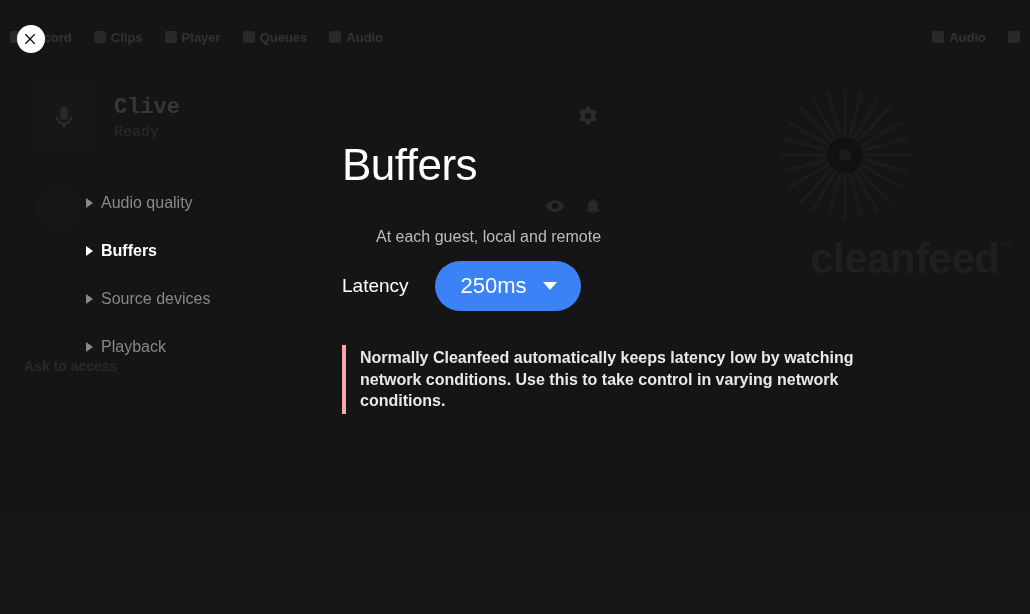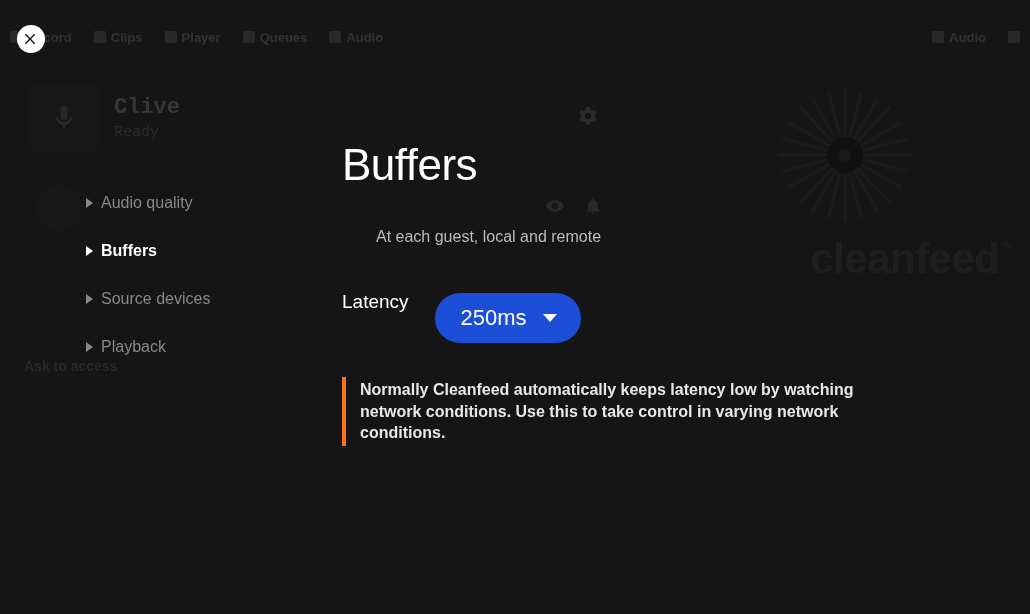--- a/index.html
+++ b/index.html
@@ -45,25 +45,25 @@
 
   .check-row { display:flex; align-items:center; gap:14px; margin-bottom:6px; }
   .checkbox { width:20px; height:20px; background:#2b6ef2; border-radius:3px; display:flex; align-items:center; justify-content:center; cursor:pointer; }
   .checkbox svg { width:15px; height:15px; }
   .check-label { font-size:22px; font-weight:500; }
   .rx-badge { display:inline-flex; align-items:center; justify-content:center; width:24px; height:22px; border:2px solid #ddd; font-size:13px; font-weight:700; color:#ddd; margin-left:4px; border-radius:2px; }
   .check-sub { margin-left:34px; color:#bcbcbc; font-size:16px; margin-bottom:15px; }
 
   .latency-row { display:flex; align-items:center; gap:26px; margin-bottom:34px; }
   .latency-label { font-size:19px; font-weight:400; color:#ffffff; }
-  .select-pill { background:#1d4ed8; border-radius:28px; padding:12px 24px 12px 26px; display:flex; align-items:center; gap:16px; cursor:pointer;margin-top:32px; }
+  .select-pill { background:#3b82f6; border-radius:28px; padding:12px 24px 12px 26px; display:flex; align-items:center; gap:16px; cursor:pointer; }
   .select-value { font-size:22px; font-weight:500; color:#fff; }
   .caret-down { width:0; height:0; border-left:7px solid transparent; border-right:7px solid transparent; border-top:8px solid #fff; }
 
-  .note-block { border-left:4px solid #f97316; padding:2px 0 2px 14px; max-width:560px;margin-top:23px; }
+  .note-block { border-left:4px solid #fca5a5; padding:2px 0 2px 14px; max-width:560px;margin-top:23px; }
   .note-text { color:#e8e8e8; font-size:16px; line-height:1.35; font-weight:600; }
 </style>
 </head>
 <body>
 
 <div class="bg-app">
   <div class="topbar">
     <div class="topbar-item">
         <span class="tb-icon"></span>
         <span>Record</span>

